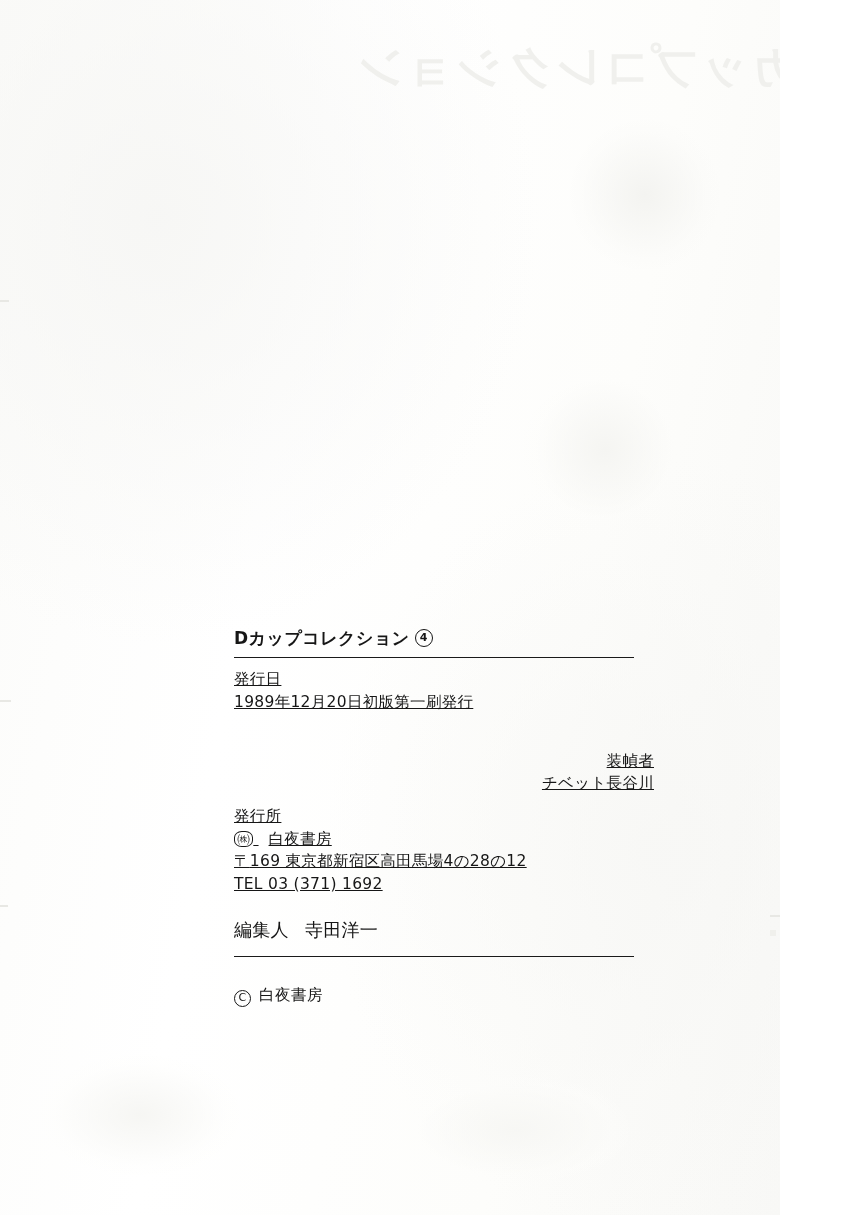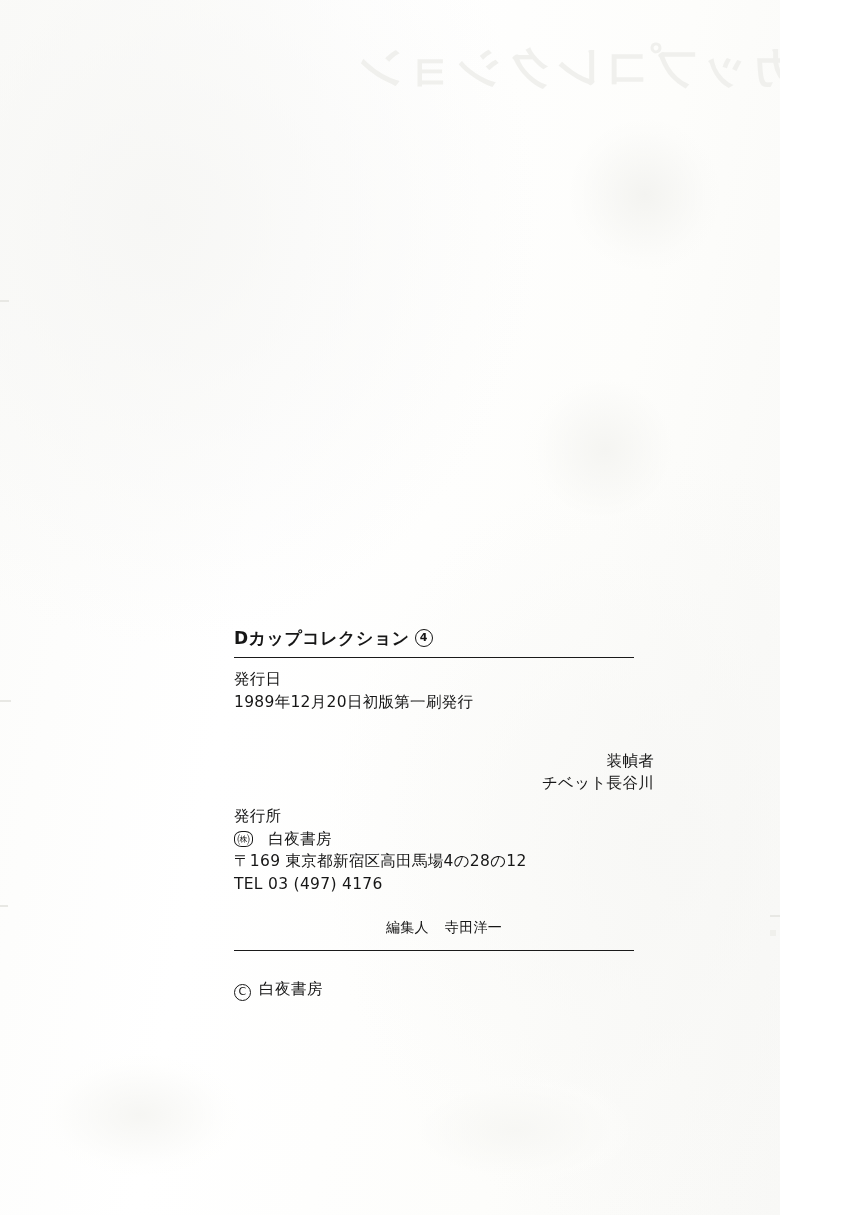--- a/index.html
+++ b/index.html
@@ -126,43 +126,43 @@
   }
 
   .block {
     margin-top: 10px;
     font-size: 15.5px;
     line-height: 1.46;
     letter-spacing: 0.3px;
   }
   .block .row {
     white-space: nowrap;
+    text-decoration: underline;
   }
   .gap-lg { margin-top: 36px; text-align: right; }
   .gap-md { margin-top: 22px; }
 
   .pub-mark {
     display: inline-block;
     font-size: 13px;
     border: 1.3px solid #161616;
     border-radius: 40%;
     padding: 0 2px;
     line-height: 1.1;
     position: relative;
     top: -1px;
   }
 
   .addr-symbol {
     font-size: 15.5px;
   }
 
   .editor-row {
-    font-size: 14px;
+    font-size: 18px;
     letter-spacing: 0.3px;
-    text-align: center;
   }
   .editor-spacer { display: inline-block; width: 16px; }
 
   .rule-bottom {
     margin-top: 12px;
   }
 
   .copyright {
     margin-top: 28px;
     font-size: 15.5px;
@@ -221,21 +221,21 @@
 
     <div class="block">
       <div class="row">発行所</div>
       <div class="row">
         <span class="pub-mark">㈱</span>
         <span style="display:inline-block;width:10px"></span><span>白夜書房</span>
       </div>
       <div class="row">
         <span class="addr-symbol">〒</span><span>169 東京都新宿区高田馬場4の28の12</span>
       </div>
-      <div class="row">TEL 03 (497) 4176</div>
+      <div class="row">TEL 03 (371) 1692</div>
     </div>
 
 
     <div class="block gap-md editor-row">
       <span>編集人</span><span class="editor-spacer"></span><span>寺田洋一</span>
     </div>
 
     <hr class="rule rule-bottom">
 
     <div class="copyright">

